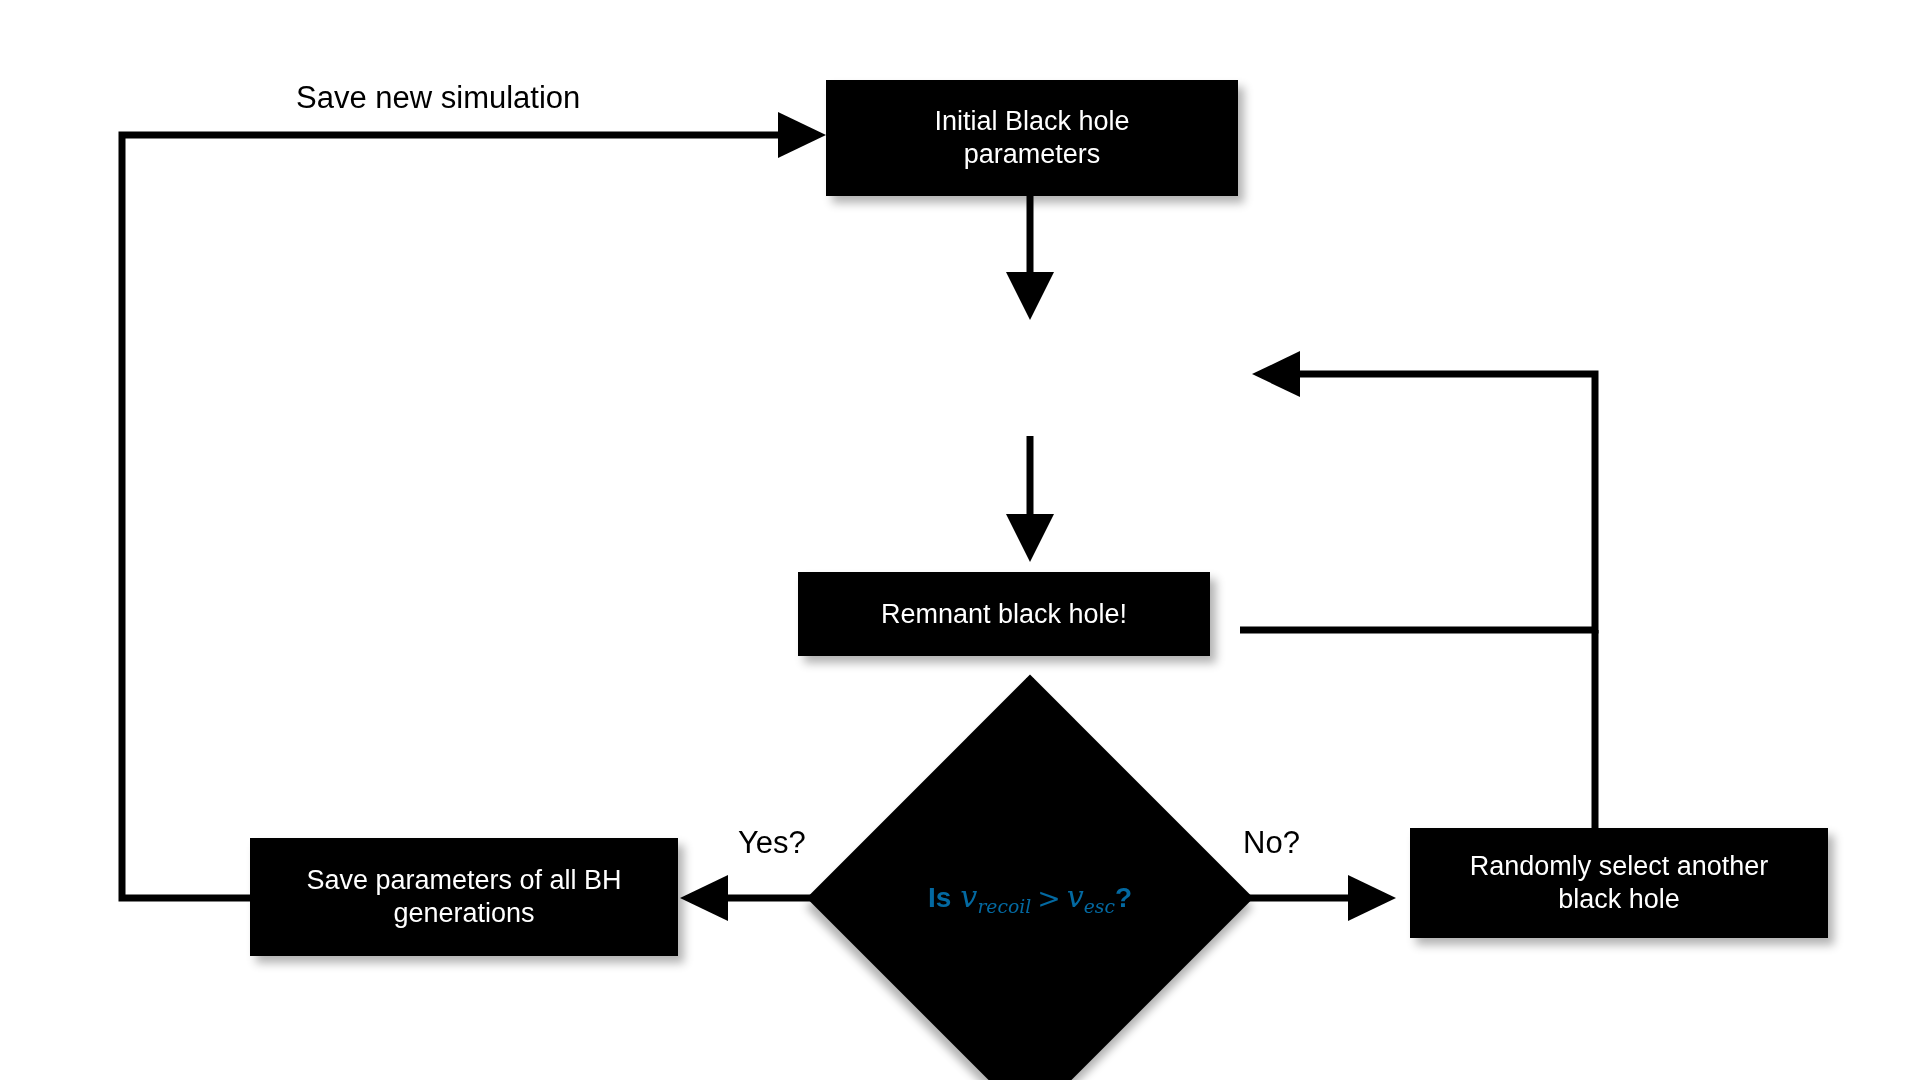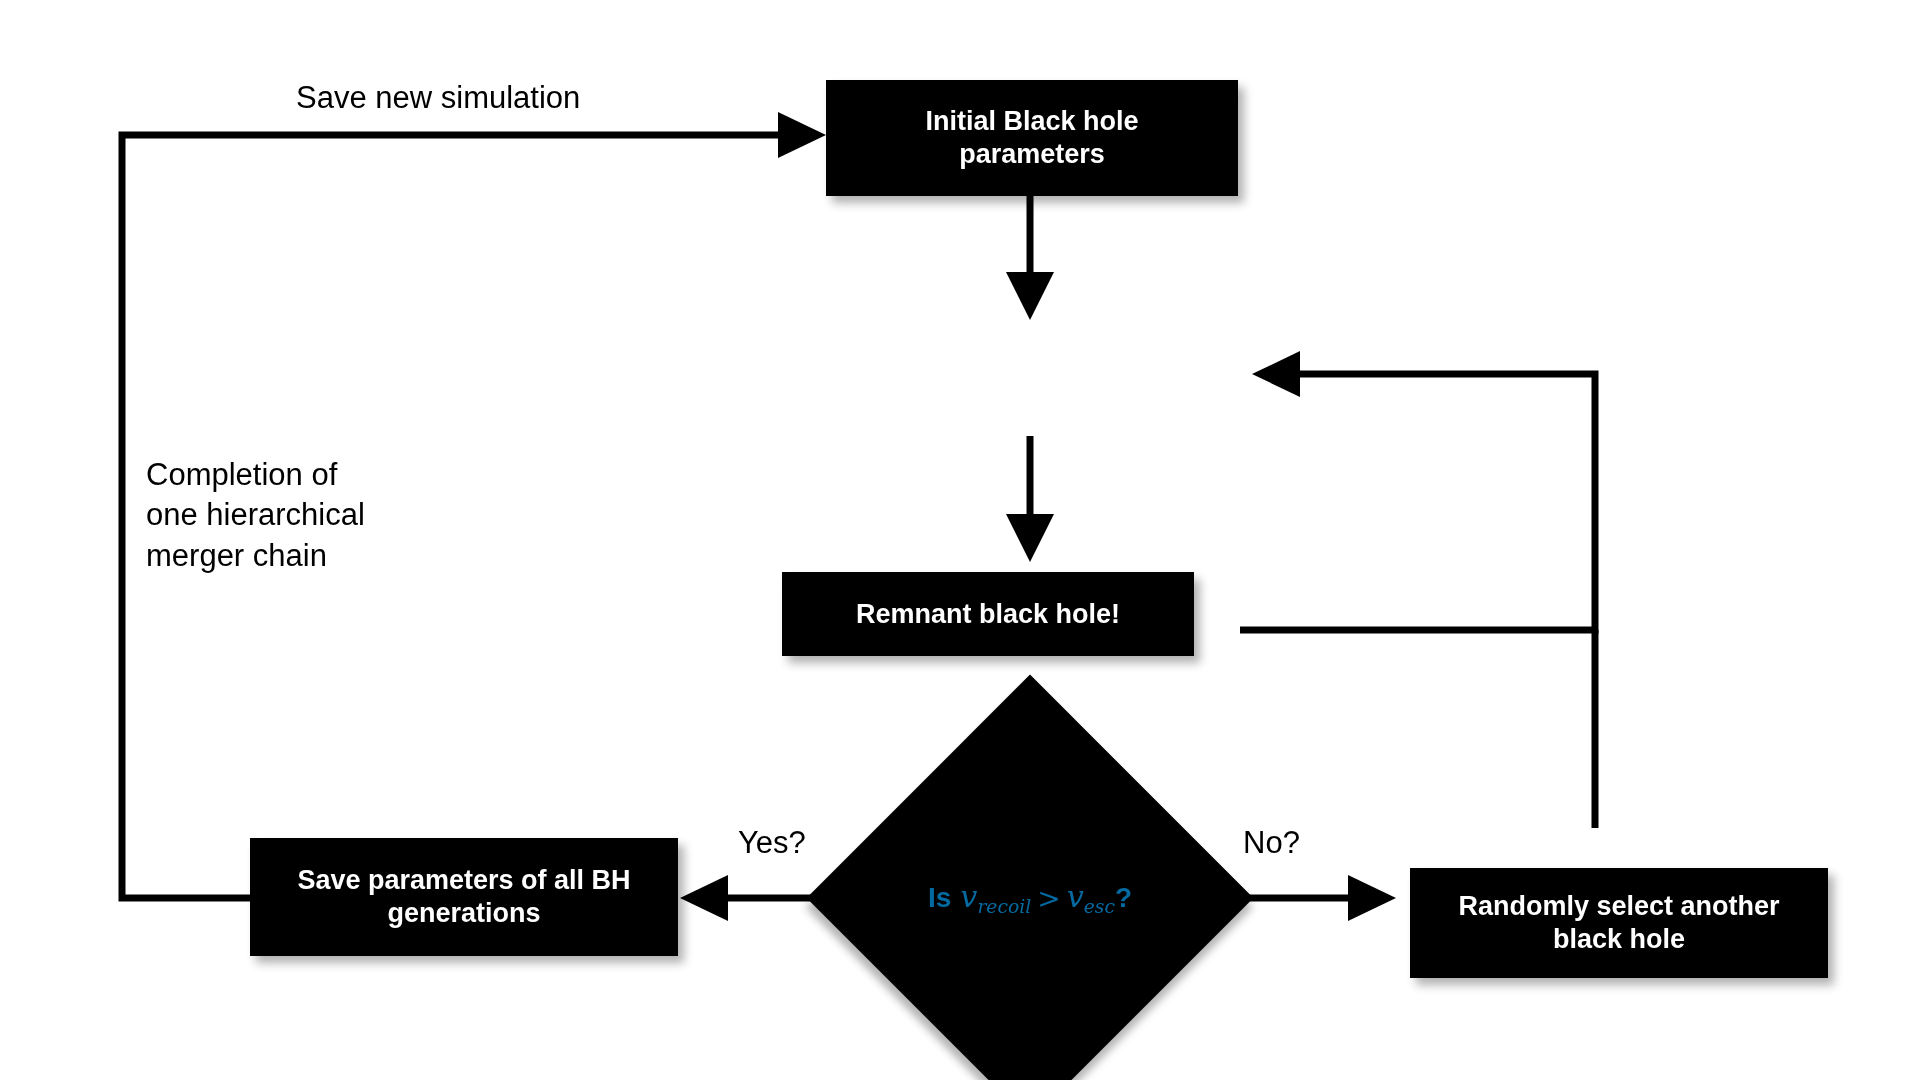--- a/index.html
+++ b/index.html
@@ -21,21 +21,21 @@
   }
   
   .node {
     position: absolute;
     background: #000000;
     color: #ffffff;
     display: flex;
     align-items: center;
     justify-content: center;
     text-align: center;
-    font-weight: bold;
+    font-weight: normal;
     line-height: 1.22;
     box-shadow: 6px 7px 9px rgba(0,0,0,0.30);
     box-sizing: border-box;
     padding: 4px 10px;
     z-index: 5;
     white-space: pre-line;
   }
   
   .label {
     position: absolute;
@@ -130,43 +130,40 @@
     <polygon class="head" points="680,898 728,875 728,921"></polygon>
 
     <line x1="1030" y1="898" x2="1355" y2="898"></line>
     <polygon class="head" points="1396,898 1348,875 1348,921"></polygon>
   </svg>
 
   <div class="node" style="left:826px; top:80px; width:412px; height:116px; font-size:27px;">Initial Black hole
 parameters</div>
 
 
-  <div class="node" style="left:782px; top:572px; width:412px; height:84px; font-size:27px;">Remnant black hole!</div>
+  <div class="node" style="left:798px; top:572px; width:412px; height:84px; font-size:27px;">Remnant black hole!</div>
 
   <div class="node" style="left:250px; top:838px; width:428px; height:118px; font-size:27px;">Save parameters of all BH
 generations</div>
 
-  <div class="node" style="left:1410px; top:828px; width:418px; height:110px; font-size:27px;margin-top:40px;">Randomly select another
+  <div class="node" style="left:1410px; top:828px; width:418px; height:110px; font-size:27px;">Randomly select another
 black hole</div>
 
   <div class="diamond-wrap" style="left:872px; top:740px; width:316px; height:316px;">
     <div class="diamond-shape"></div>
     <div class="diamond-text" style="font-size:28px;">
       <span>Is</span>
       <span style="width:9px; display:inline-block;"></span>
       <span class="mathvar"><span>v</span><sub>recoil</sub></span>
       <span class="mathop">&gt;</span>
       <span class="mathvar"><span>v</span><sub>esc</sub></span>
       <span>?</span>
     </div>
   </div>
 
   <div class="label" style="left:296px; top:78px; font-size:31px;">Save new simulation</div>
 
-  <div class="label" style="left:146px; top:455px; font-size:31px;">Completion of
-one hierarchical
-merger chain</div>
 
   <div class="label" style="left:738px; top:823px; font-size:31px;">Yes?</div>
 
   <div class="label" style="left:1243px; top:823px; font-size:31px;">No?</div>
 
 </div>
 
 </body></html>

